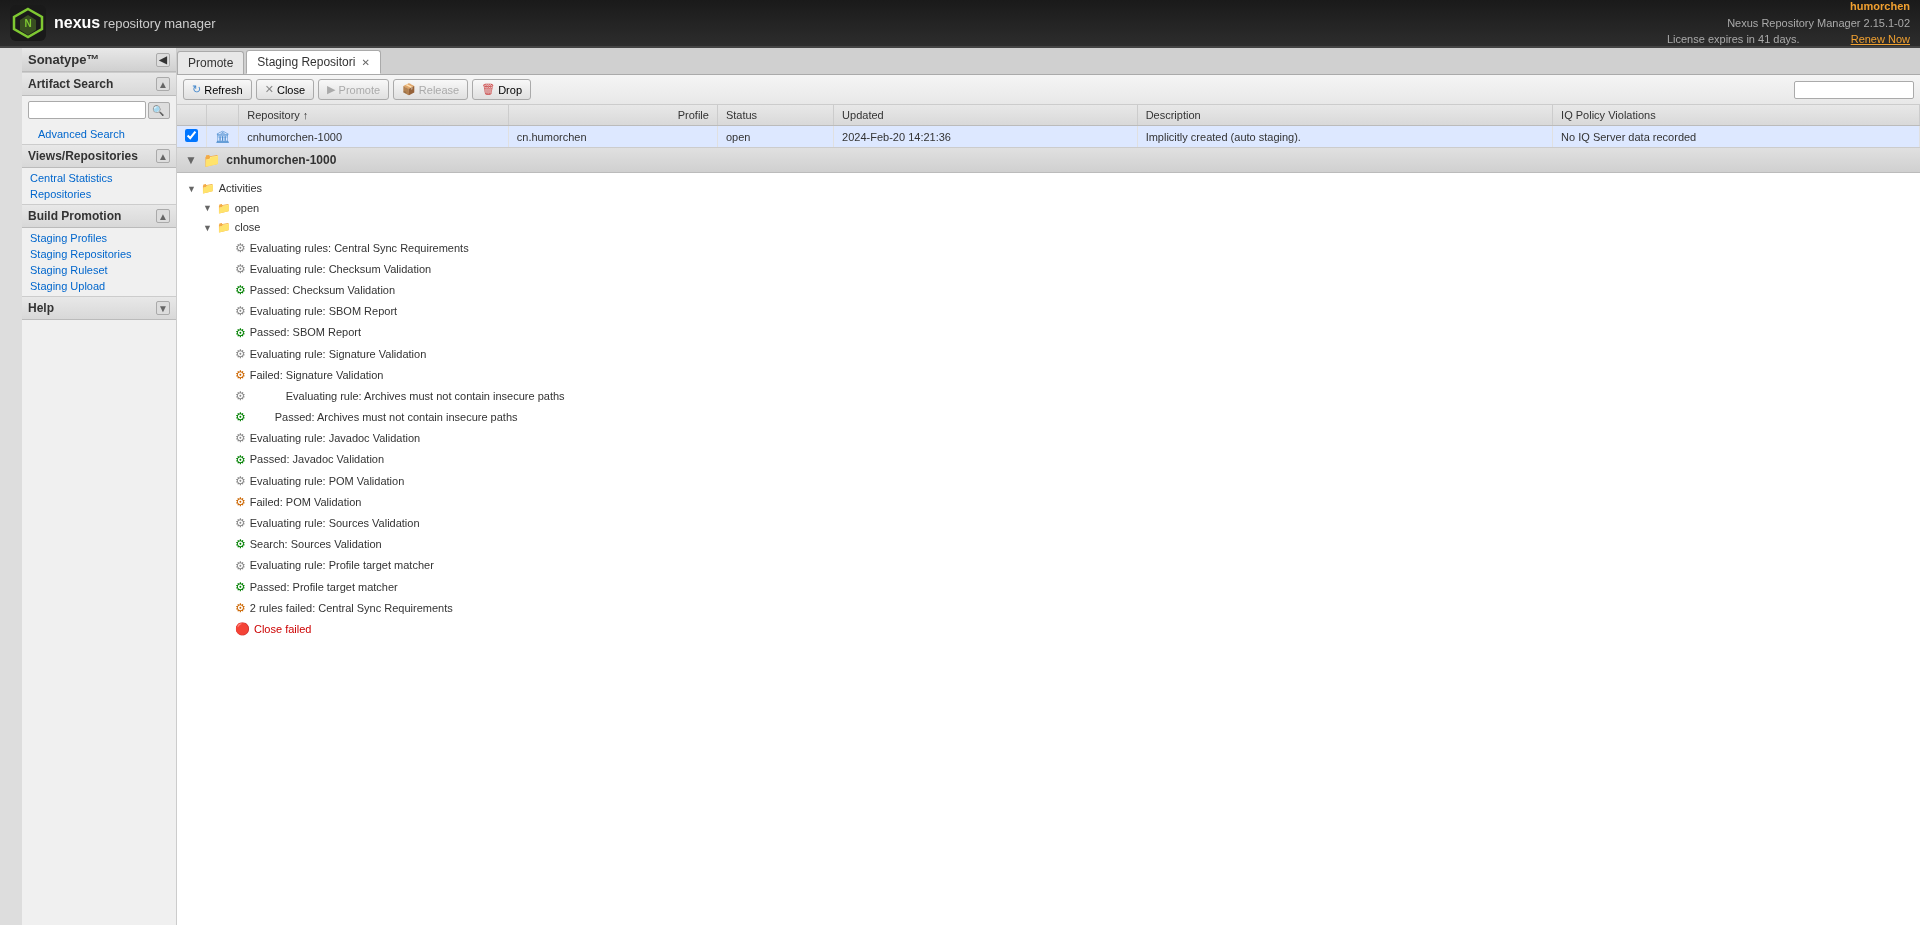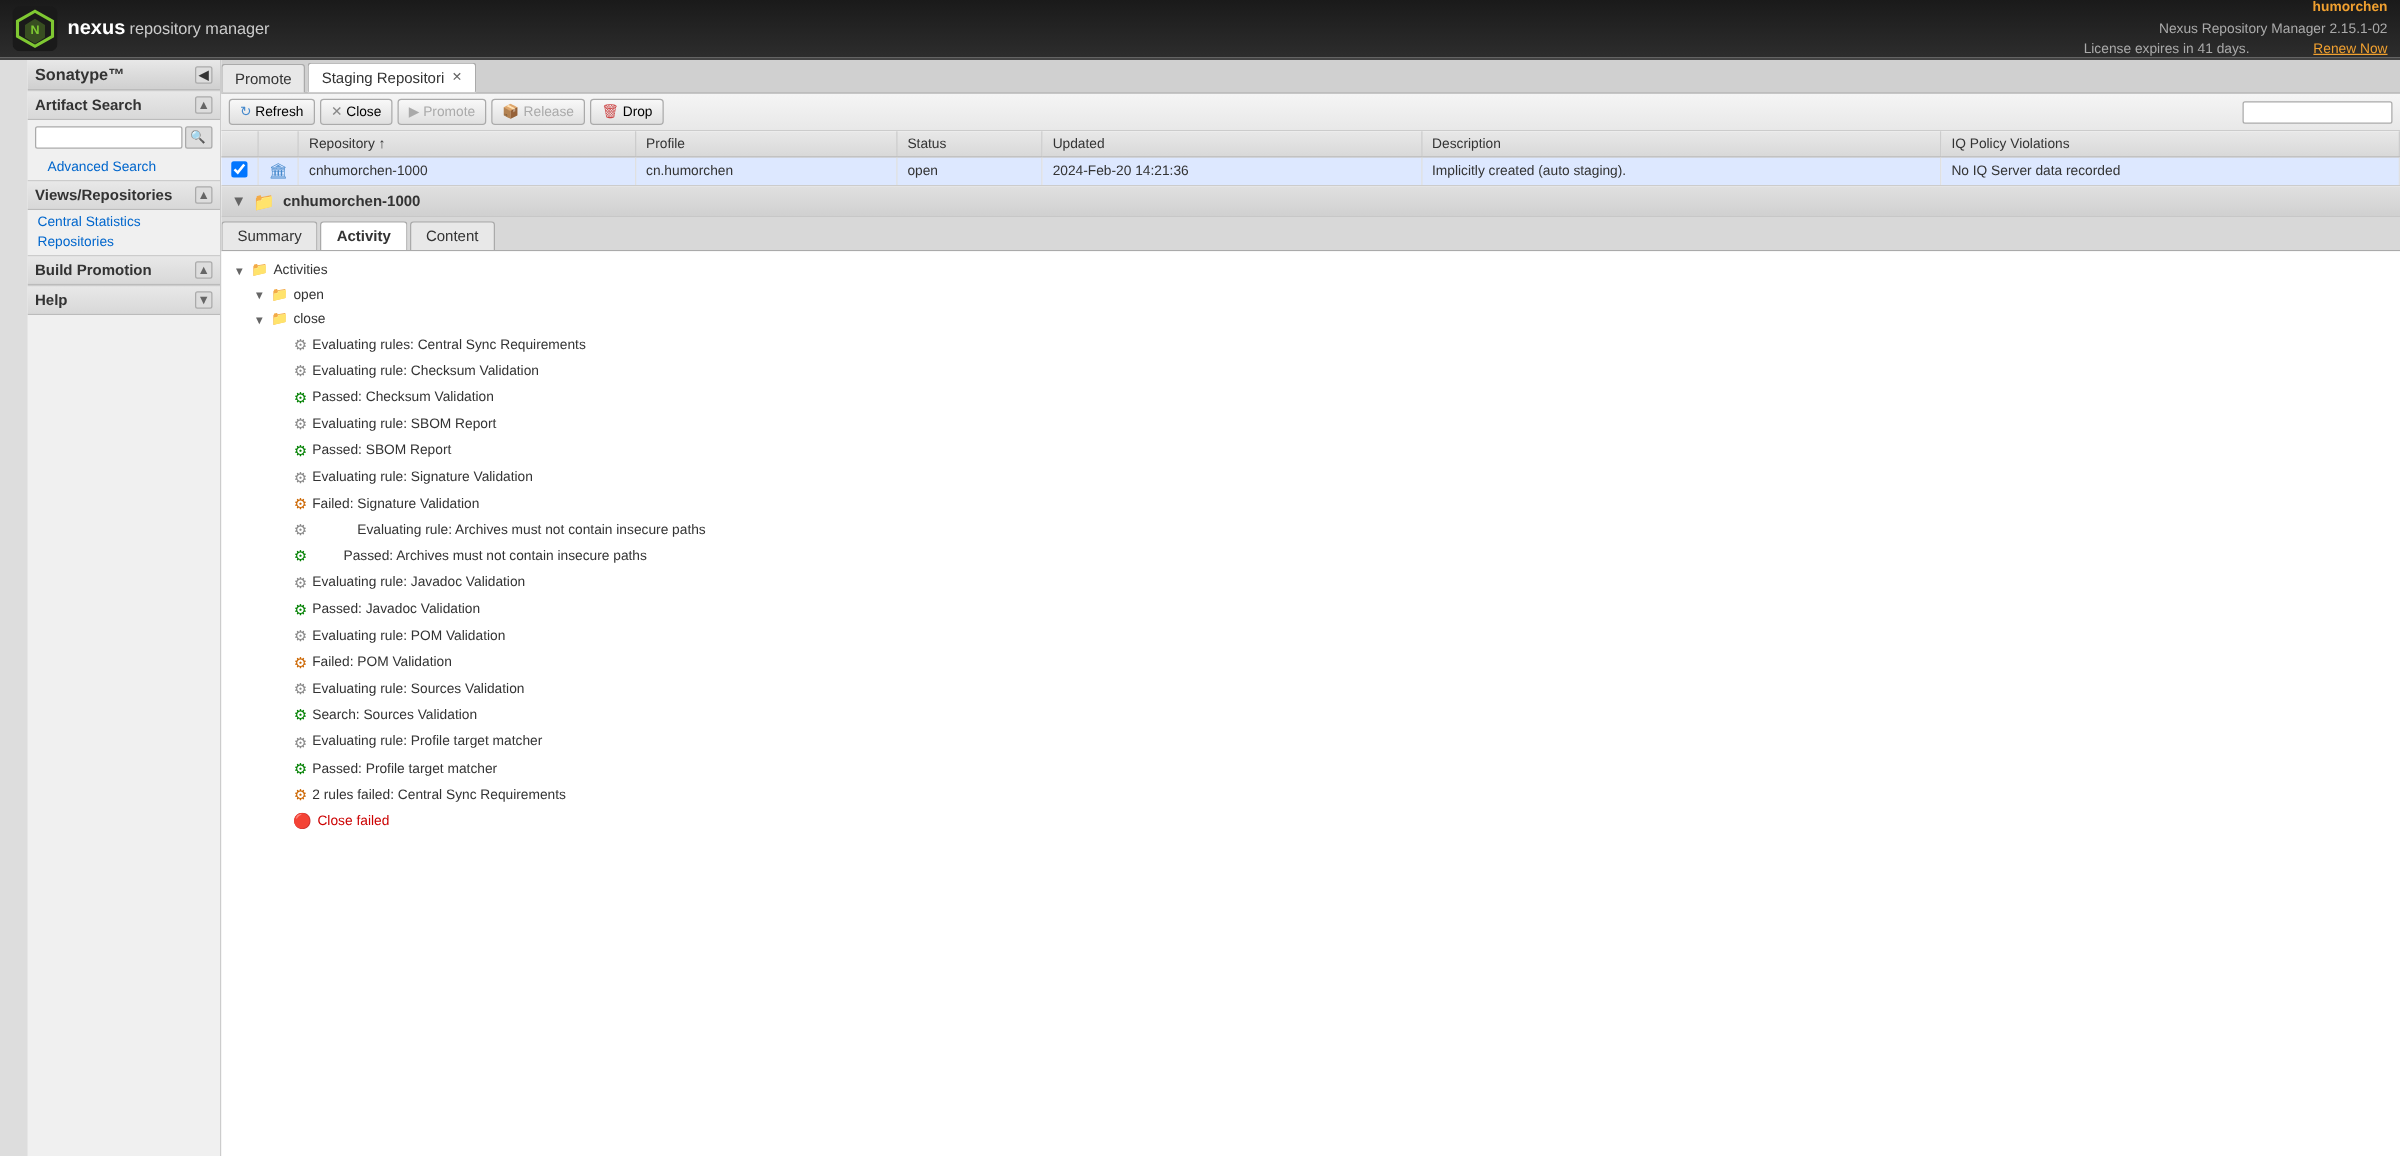--- a/index.html
+++ b/index.html
@@ -345,20 +345,26 @@
       <span class="toggle-btn">▲</span>
     </div>
     <div class="sidebar-section-content">
       <span class="sidebar-link">Central Statistics</span>
       <span class="sidebar-link">Repositories</span>
     </div>
 
     <div class="sidebar-section-header">
       <span>Build Promotion</span>
       <span class="toggle-btn">▲</span>
+    </div>
+    <div class="sidebar-section-content">
+      <span class="sidebar-link">Staging Profiles</span>
+      <span class="sidebar-link">Staging Repositories</span>
+      <span class="sidebar-link">Staging Ruleset</span>
+      <span class="sidebar-link">Staging Upload</span>
     </div>
 
     <div class="sidebar-section-header">
       <span>Help</span>
       <span class="toggle-btn">▼</span>
     </div>
   </div>
 
   <div id="content-area">
 
@@ -396,21 +402,21 @@
       <input type="text" class="toolbar-search" style="margin-left: auto; border: 1px solid rgb(170, 170, 170); padding: 2px 6px; font-size: 11px; border-radius: 2px; width: 120px;">
     </div>
 
     <div id="repo-table-container">
       <table id="repo-table">
         <thead>
           <tr>
             <th style="width:20px;"></th>
             <th style="width:20px;"></th>
             <th style="cursor:pointer;">Repository ↑</th>
-            <th style="cursor:pointer;">Profile</th>
+            <th style="cursor:pointer;text-align:right;">Profile</th>
             <th style="cursor:pointer;">Status</th>
             <th style="cursor:pointer;">Updated</th>
             <th style="cursor:pointer;">Description</th>
             <th style="cursor:pointer;">IQ Policy Violations</th>
           </tr>
         </thead>
         <tbody id="repo-table-body">
         <tr style="background: rgb(221, 232, 255);">
       <td style="text-align:center;"><input type="checkbox" checked="" style=""></td>
       <td style="text-align:center;"><span style="color:#4488cc;font-size:12px;">🏛</span></td>
@@ -425,25 +431,20 @@
       </table>
     </div>
 
     <div id="detail-panel">
       <div id="detail-header">
         <span style="cursor:pointer;color:#666;">▼</span>
         <span class="folder-icon">📁</span>
         <span>cnhumorchen-1000</span>
       </div>
 
-      <div id="detail-tabs">
-        <div class="detail-tab">Summary</div>
-        <div class="detail-tab active">Activity</div>
-        <div class="detail-tab">Content</div>
-      </div>
 
       <div id="activity-content">
 
         <div class="tree-item">
           <span class="tree-expand">▼</span>
           <span>📁</span>
           <span>Activities</span>
         </div>
 
         <div class="tree-item" style="margin-left:16px;">

